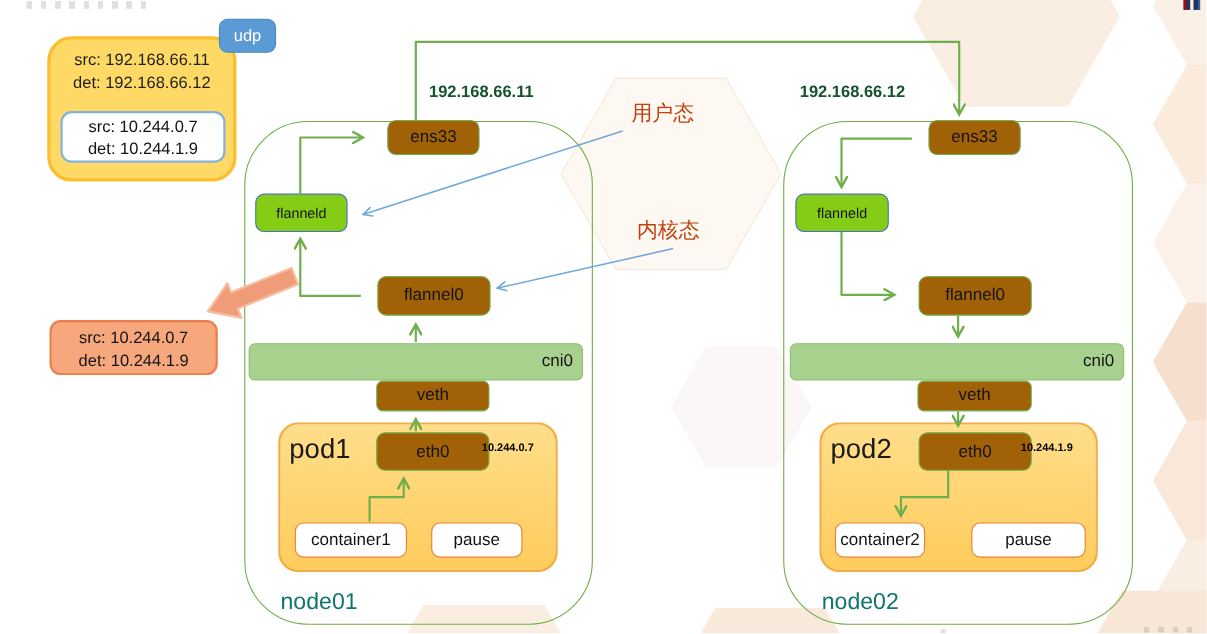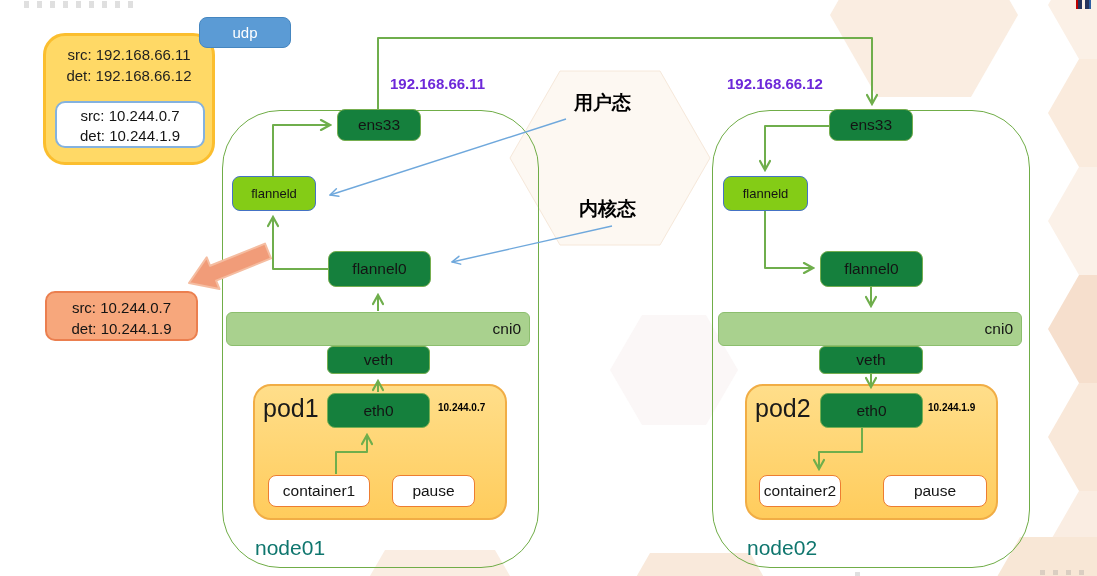--- a/index.html
+++ b/index.html
@@ -3,43 +3,43 @@
 <meta charset="utf-8">
 <style>
   html,body{margin:0;padding:0;background:#fff;}
   #stage{position:relative;width:1097px;height:576px;background:#ffffff;overflow:hidden;
          font-family:"Liberation Sans","DejaVu Sans",sans-serif;color:#141414;}
   .abs{position:absolute;}
   svg.layer{position:absolute;left:0;top:0;pointer-events:none;}
   
   .nodebox{border:1.7px solid #70AD47;border-radius:58px;background:transparent;z-index:1;}
   
-  .gbox{background:#15803d;border:1.5px solid #76AE50;border-radius:8px;
+  .gbox{background:#a16207;border:1.5px solid #76AE50;border-radius:8px;
         display:flex;align-items:center;justify-content:center;
-        font-size:15.5px;z-index:2;box-sizing:border-box;}
+        font-size:15.5px;z-index:2;box-sizing:border-box;margin-left:15px;}
   .cnibar{background:#A9D18E;border:1.2px solid #8CBE6E;border-radius:6px;
           display:flex;align-items:center;justify-content:flex-end;
           padding-right:8px;font-size:15.5px;z-index:2;box-sizing:border-box;}
   .bluebox{background:#84cc16;border:1.6px solid #4472C4;border-radius:8px;
            display:flex;align-items:center;justify-content:center;
            font-size:13px;z-index:2;box-sizing:border-box;}
   .podbox{background:linear-gradient(180deg,#FFDE8A,#FFCC5C);border:2px solid #F1AD45;
           border-radius:18px;z-index:1;box-sizing:border-box;}
   .wbox{background:#fff;border:1.6px solid #ED7D31;border-radius:8px;
         display:flex;align-items:center;justify-content:center;
         font-size:15.5px;z-index:2;box-sizing:border-box;}
   .ycard{background:#FFD966;border:3px solid #FBBE2E;border-radius:22px;z-index:2;box-sizing:border-box;}
   .icard{background:#fff;border:2px solid #84B2DF;border-radius:10px;z-index:3;
          text-align:center;font-size:15px;line-height:20px;padding-top:3px;box-sizing:border-box;}
   .ocard{background:#F7A77C;border:2px solid #EB7F4F;border-radius:10px;z-index:2;
          text-align:center;font-size:15px;line-height:21px;padding-top:4px;box-sizing:border-box;}
   .udp{background:#5B9BD5;border:1.6px solid #4586C0;border-radius:8px;color:#fff;
        display:flex;align-items:center;justify-content:center;font-size:15px;z-index:3;box-sizing:border-box;}
-  .iplabel{font-weight:bold;font-size:15px;color:#6d28d9;z-index:4;white-space:nowrap;}
-  .cnlabel{font-weight:bold;font-size:19px;color:#000000;z-index:4;white-space:nowrap;
+  .iplabel{font-weight:bold;font-size:15px;color:#14532d;z-index:4;white-space:nowrap;}
+  .cnlabel{font-weight:normal;font-size:19px;color:#c2410c;z-index:4;white-space:nowrap;
            font-family:"Liberation Serif","DejaVu Serif",serif;}
   .podname{font-size:25px;color:#1a1a1a;z-index:4;}
   .podip{font-weight:bold;font-size:10px;color:#000;z-index:4;white-space:nowrap;}
   .nodename{font-size:21px;color:#0f766e;z-index:4;}
   .ytext{position:absolute;left:0;right:0;top:8px;text-align:center;
          font-size:15px;line-height:21px;color:#1f1f1f;}
   .smudge{background:repeating-linear-gradient(90deg,rgba(140,140,140,.55) 0 5px,transparent 5px 13px);
           opacity:.5;z-index:5;}
   .logofrag{z-index:5;display:flex;gap:3px;}
   .logofrag div{width:4px;height:9px;}
@@ -77,21 +77,21 @@
   <div class="abs ycard" style="left:43px;top:33px;width:172px;height:132px">
     <div class="ytext">
       <div>src: 192.168.66.11</div>
       <div>det: 192.168.66.12</div>
     </div>
     <div class="icard" style="position:absolute;left:9px;top:65px;width:150px;height:47px">
       <div>src: 10.244.0.7</div>
       <div>det: 10.244.1.9</div>
     </div>
   </div>
-  <div class="abs udp" style="left:199px;top:17px;width:92px;height:31px">udp</div>
+  <div class="abs udp" style="left:199px;top:17px;width:52px;height:31px">udp</div>
 
   <div class="abs ocard" style="left:45px;top:291px;width:153px;height:50px">
     <div>src: 10.244.0.7</div>
     <div>det: 10.244.1.9</div>
   </div>
 
   <div class="abs nodebox" style="left:222px;top:110px;width:315px;height:456px"></div>
   <div class="abs iplabel" style="left:390px;top:75px">192.168.66.11</div>
   <div class="abs gbox" style="left:337px;top:109px;width:84px;height:32px">ens33</div>
   <div class="abs bluebox" style="left:232px;top:176px;width:84px;height:35px">flanneld</div>

